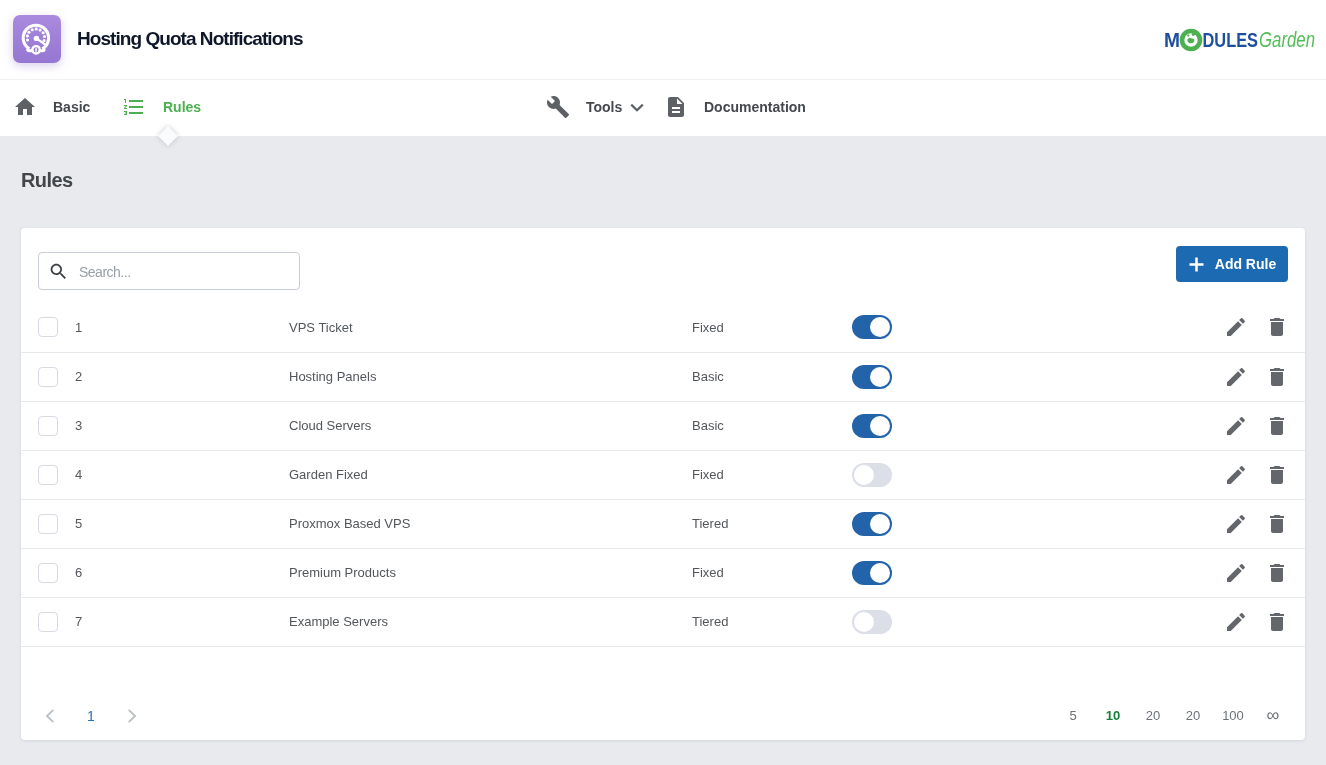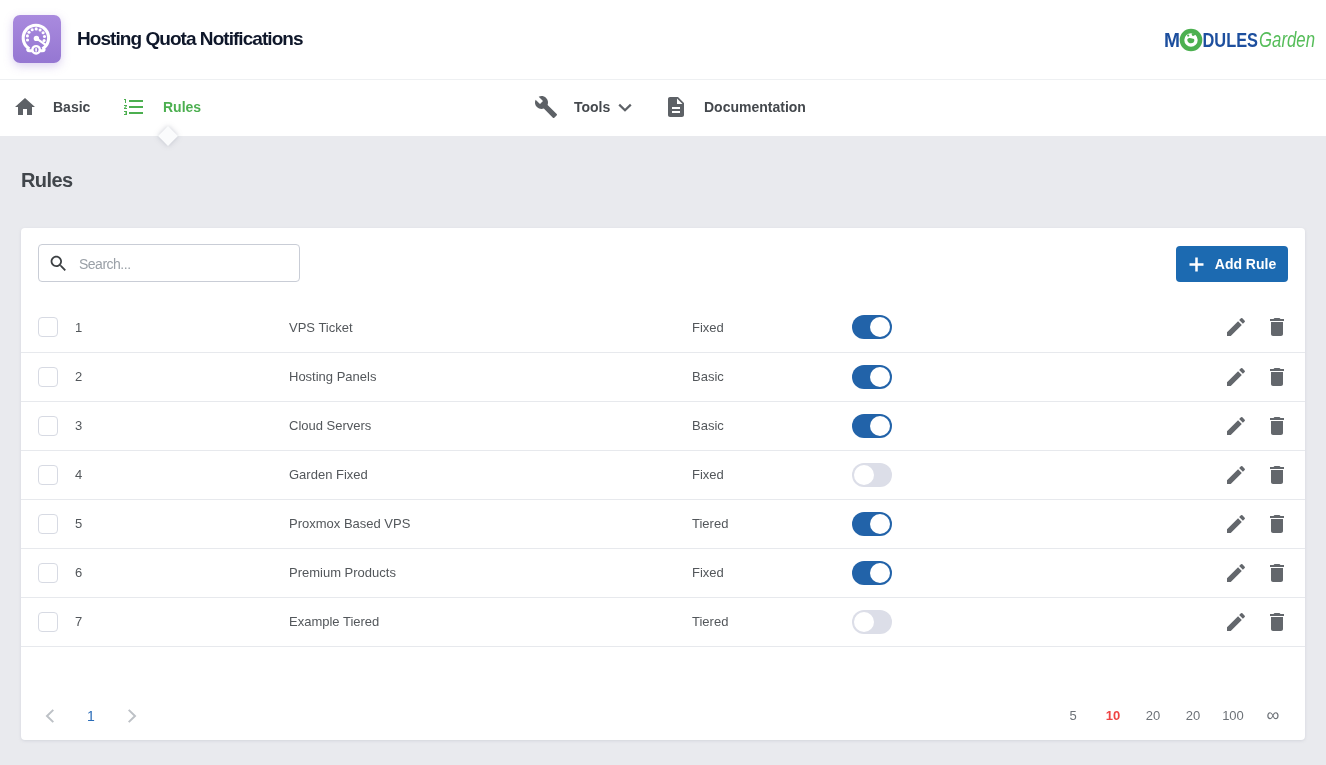--- a/index.html
+++ b/index.html
@@ -19,21 +19,21 @@
   .navitem svg { display:block; }
   .navlabel { margin-left:16px; }
   #notchd { position:absolute; left:161px; top:129px; width:14px; height:14px; background:#fafbfc; transform:rotate(45deg); box-shadow:0 0 5px rgba(145,150,165,.5); z-index:5; }
 
   
   #body { position:absolute; left:0; top:136px; width:1326px; height:629px; background:#e9eaee; z-index:3; }
   h1.pagetitle { position:absolute; left:21px; top:33px; font-size:20px; font-weight:700; color:#41464b; letter-spacing:-0.6px; }
 
   #card { position:absolute; left:21px; top:92px; width:1284px; height:512px; background:#fff; border-radius:4px; box-shadow:0 1px 3px rgba(150,155,170,.25); }
 
-  #search { position:absolute; left:17px; top:16px; width:262px; height:38px; border:1px solid #c9cdd6; border-radius:4px; }
+  #search { position:absolute; left:17px; top:24px; width:262px; height:38px; border:1px solid #c9cdd6; border-radius:4px; }
   #search .mag { position:absolute; left:9px; top:8px; }
   #search .ph { position:absolute; left:40px; top:11px; font-size:14px; color:#9aa0a7; letter-spacing:-0.5px; }
 
   #addbtn { position:absolute; right:17px; top:18px; width:112px; height:36px; background:#1c6ab1; border-radius:4px;
             color:#fff; font-size:14px; font-weight:700; display:flex; align-items:center; justify-content:center; }
   #addbtn svg { margin-right:10px; }
 
   table.grid { position:absolute; left:0; top:75px; width:1284px; border-collapse:collapse; table-layout:fixed; }
   table.grid th { height:44px; padding-bottom:7px; vertical-align:middle; text-align:left; font-size:11px; font-weight:700; color:#3e4347; letter-spacing:.4px; border-bottom:1px solid #e7e9ed; }
   table.grid td { height:49px; font-size:13px; color:#53575b; border-bottom:1px solid #e7e9ed; }
@@ -55,21 +55,21 @@
   .toggle.on .knob { right:2px; }
   .toggle.off .knob { left:2px; }
 
   .actions { display:flex; justify-content:flex-end; align-items:center; gap:17px; padding-right:16px; }
 
   #pager { position:absolute; left:0; top:463px; width:1284px; height:49px; }
   #pgleft { position:absolute; left:19px; top:0; height:49px; display:flex; align-items:center; gap:25px; }
   #pgleft .num { color:#2a6cb8; font-size:14px; font-weight:400; }
   #pgright { position:absolute; right:12px; top:0; height:49px; display:flex; align-items:center; font-size:13px; color:#6d7278; }
   #pgright span { display:inline-block; width:40px; text-align:center; }
-  #pgright .active { color:#ef4444; font-weight:700; }
+  #pgright .active { color:#15803d; font-weight:700; }
   #pgright .inf { font-size:18px; }
 </style>
 </head>
 <body>
 <div id="page">
 
   <div id="topbar">
     <div id="applogo">
       <svg width="48" height="48" viewBox="0 0 48 48">
         <g stroke="#fff" fill="none" stroke-linecap="round">
@@ -112,21 +112,21 @@
           <path d="M10 20v-6h4v6h5v-8h3L12 3 2 12h3v8z"></path>
         </svg>
       <span class="navlabel">Basic</span>
     </div>
     <div class="navitem" style="left:122px; color:#4caf50;">
       <svg width="24" height="24" viewBox="0 0 24 24" fill="#4caf50">
           <path d="M2 17h2v.5H3v1h1v.5H2v1h3v-4H2v1zm1-9h1V4H2v1h1v3zm-1 3h1.8L2 13.1v.9h3v-1H3.2L5 10.9V10H2v1zm5-6v2h14V5H7zm0 14h14v-2H7v2zm0-6h14v-2H7v2z"></path>
         </svg>
       <span class="navlabel" style="margin-left:17px;">Rules</span>
     </div>
-    <div class="navitem" style="left:534px;align-items:center;">
+    <div class="navitem" style="left:546px;align-items:center;">
       <svg width="24" height="24" viewBox="0 0 24 24" fill="#5d6166">
           <path d="M22.7 19l-9.1-9.1c.9-2.3.4-5-1.5-6.9-2-2-5-2.4-7.4-1.3L9 6 6 9 1.6 4.7C.4 7.1.9 10.1 2.9 12.1c1.9 1.9 4.6 2.4 6.9 1.5l9.1 9.1c.4.4 1 .4 1.4 0l2.3-2.3c.5-.4.5-1.1.1-1.4z"></path>
         </svg>
       <span class="navlabel">Tools</span>
       <svg width="24" height="24" viewBox="0 0 24 24" style="margin-left:3px;" fill="none">
           <path d="M6.2 9.6 L12 15.3 L17.8 9.6" stroke="#5d6166" stroke-width="2.2"></path>
         </svg>
     </div>
     <div class="navitem" style="left:664px;">
       <svg width="24" height="24" viewBox="0 0 24 24" fill="#5d6166">
@@ -298,21 +298,21 @@
                     <path d="M6 19c0 1.1.9 2 2 2h8c1.1 0 2-.9 2-2V7H6v12zM19 4h-3.5l-1-1h-5l-1 1H5v2h14V4z"></path>
                   </svg>
           </div>
               </td>
         </tr>
         <tr>
           <td class="td-check">
                 <div class="chk"></div>
               </td>
           <td>7</td>
-              <td>Example Tiered</td>
+              <td>Example Servers</td>
               <td>Tiered</td>
           <td>
                 <div class="toggle off">
                   <div class="knob"></div>
                 </div>
               </td>
           <td>
                 <div class="actions">
             <svg width="24" height="24" viewBox="0 0 24 24" fill="#63676c">
                     <path d="M3 17.25V21h3.75L17.81 9.94l-3.75-3.75L3 17.25zM20.71 7.04c.39-.39.39-1.02 0-1.41l-2.34-2.34a.996.996 0 0 0-1.41 0l-1.83 1.83 3.75 3.75 1.83-1.83z"></path>

